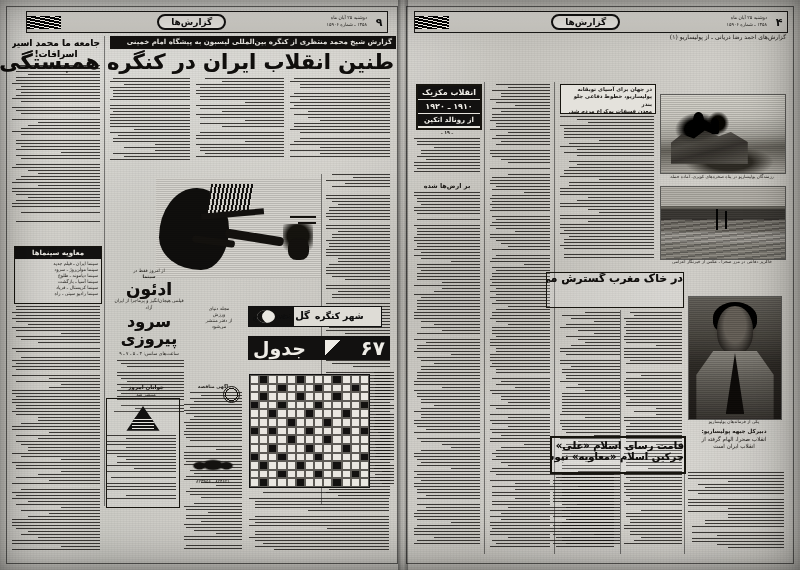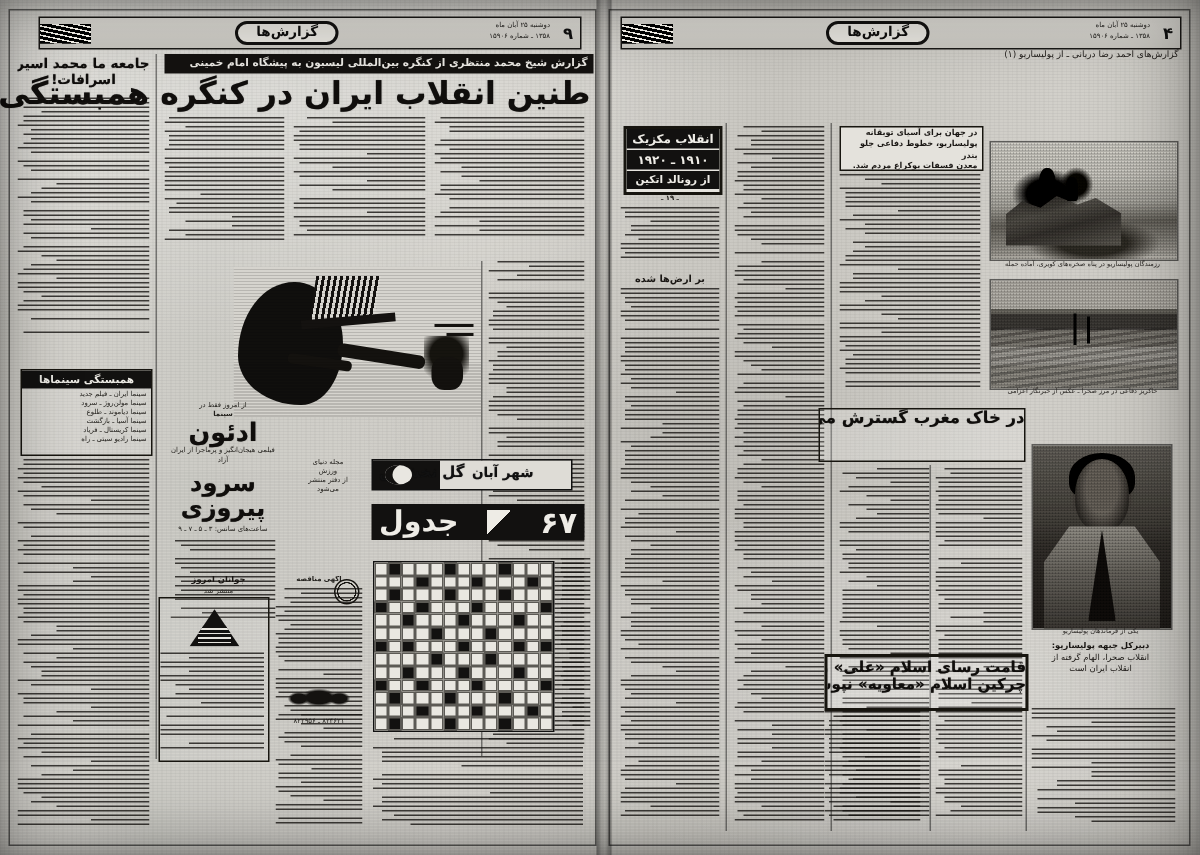--- a/index.html
+++ b/index.html
@@ -344,21 +344,21 @@
           <div class="gap"></div>
           <div class="ln s3"></div>
           <div class="gap"></div>
           <div class="gap"></div>
           <div class="ln s2"></div>
         </div>
     </div>
     <div class="rule-v" style="left:98px;top:30px;height:470px;"></div>
 
     <div class="box" style="left:8px;top:240px;width:86px;height:56px;">
-      <div class="box-title" style="font-size:7px;">همبستگی سینماها</div>
+      <div class="box-title" style="font-size:7px;">معاویه سینماها</div>
       <div style="padding:2px 3px;">
         <div class="tiny">سینما ایران ـ فیلم جدید</div>
         <div class="tiny">سینما مولن‌روژ ـ سرود</div>
         <div class="tiny">سینما دیاموند ـ طلوع</div>
         <div class="tiny">سینما آسیا ـ بازگشت</div>
         <div class="tiny">سینما کریستال ـ فریاد</div>
         <div class="tiny">سینما رادیو سیتی ـ راه</div>
       </div>
     </div>
     <div class="col" style="left:6px;top:300px;width:88px;height:250px;">
@@ -802,21 +802,21 @@
           <div class="ln s1"></div>
           <div class="gap"></div>
           <div class="ln s2"></div>
           <div class="ln s1"></div>
         </div>
     </div>
 
     <div class="moonad" style="left:242px;top:300px;width:132px;height:19px;">
       <div class="moon"></div>
       <div style="display:flex;gap:5px;align-items:center;padding-left:4px;">
-        <span class="hl" style="font-size:9px;color:#111;">شهر آبان</span>
+        <span class="hl" style="font-size:9px;color:#111;">شهر کنگره</span>
         <span class="hl" style="font-size:10px;color:#111;">گل نخشاش</span>
       </div>
     </div>
 
     <div class="bigbar" style="left:242px;top:330px;width:132px;height:24px;">
       <span class="w">۶۷</span>
       <div class="jd-tile"></div>
       <span class="w" style="font-size:19px;">جدول</span>
     </div>
 

